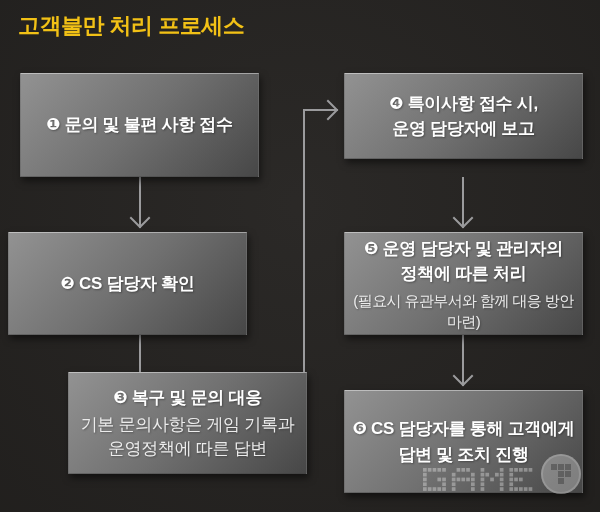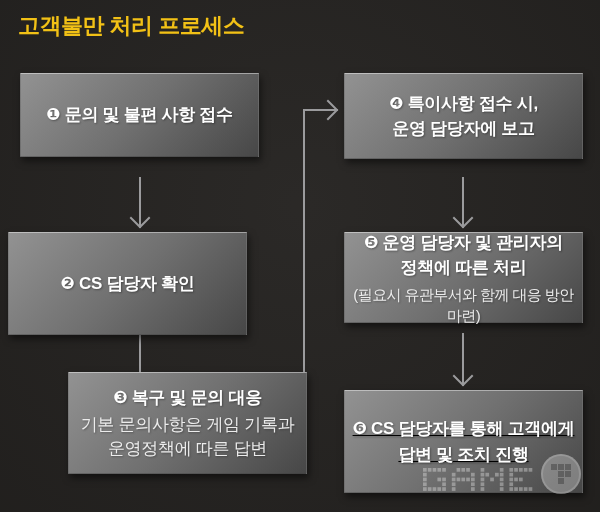--- a/index.html
+++ b/index.html
@@ -33,26 +33,26 @@
     white-space:pre-line; text-shadow:1px 1px 2px rgba(0,0,0,0.35);
     letter-spacing:-0.3px;
   }
   .box .note {
     color:#ececec; font-size:17px; font-weight:normal; line-height:1.4;
     white-space:pre-line; margin-top:3px;
     text-shadow:1px 1px 2px rgba(0,0,0,0.3); letter-spacing:-0.3px;
   }
   .box .note:empty { display:none; }
   #b5 .note { font-size:15px; letter-spacing:-0.6px; }
-  #b1 { left:20px;  top:73px;  height:84px; }
+  #b1 { left:20px;  top:73px;  height:104px; }
   #b2 { left:8px;  top:232px; height:103px; }
   #b3 { left:20px;  top:372px; height:102px;margin-left:48px; }
   #b4 { left:344px; top:73px;  height:86px; }
-  #b5 { left:344px; top:232px; height:91px; }
-  #b6 { left:344px; top:390px; height:103px;text-decoration:underline; }
+  #b5 { left:344px; top:232px; height:103px; }
+  #b6 { left:344px; top:390px; height:103px; }
   .watermark-text { position:absolute; left:423px; top:468px; }
   .watermark-badge {
     position:absolute; left:541px; top:454px; width:40px; height:40px;
     border-radius:50%; background:rgba(235,235,235,0.33);
     box-shadow:inset 0 0 0 2px rgba(255,255,255,0.15);
   }
 </style>
 </head>
 <body>
 

